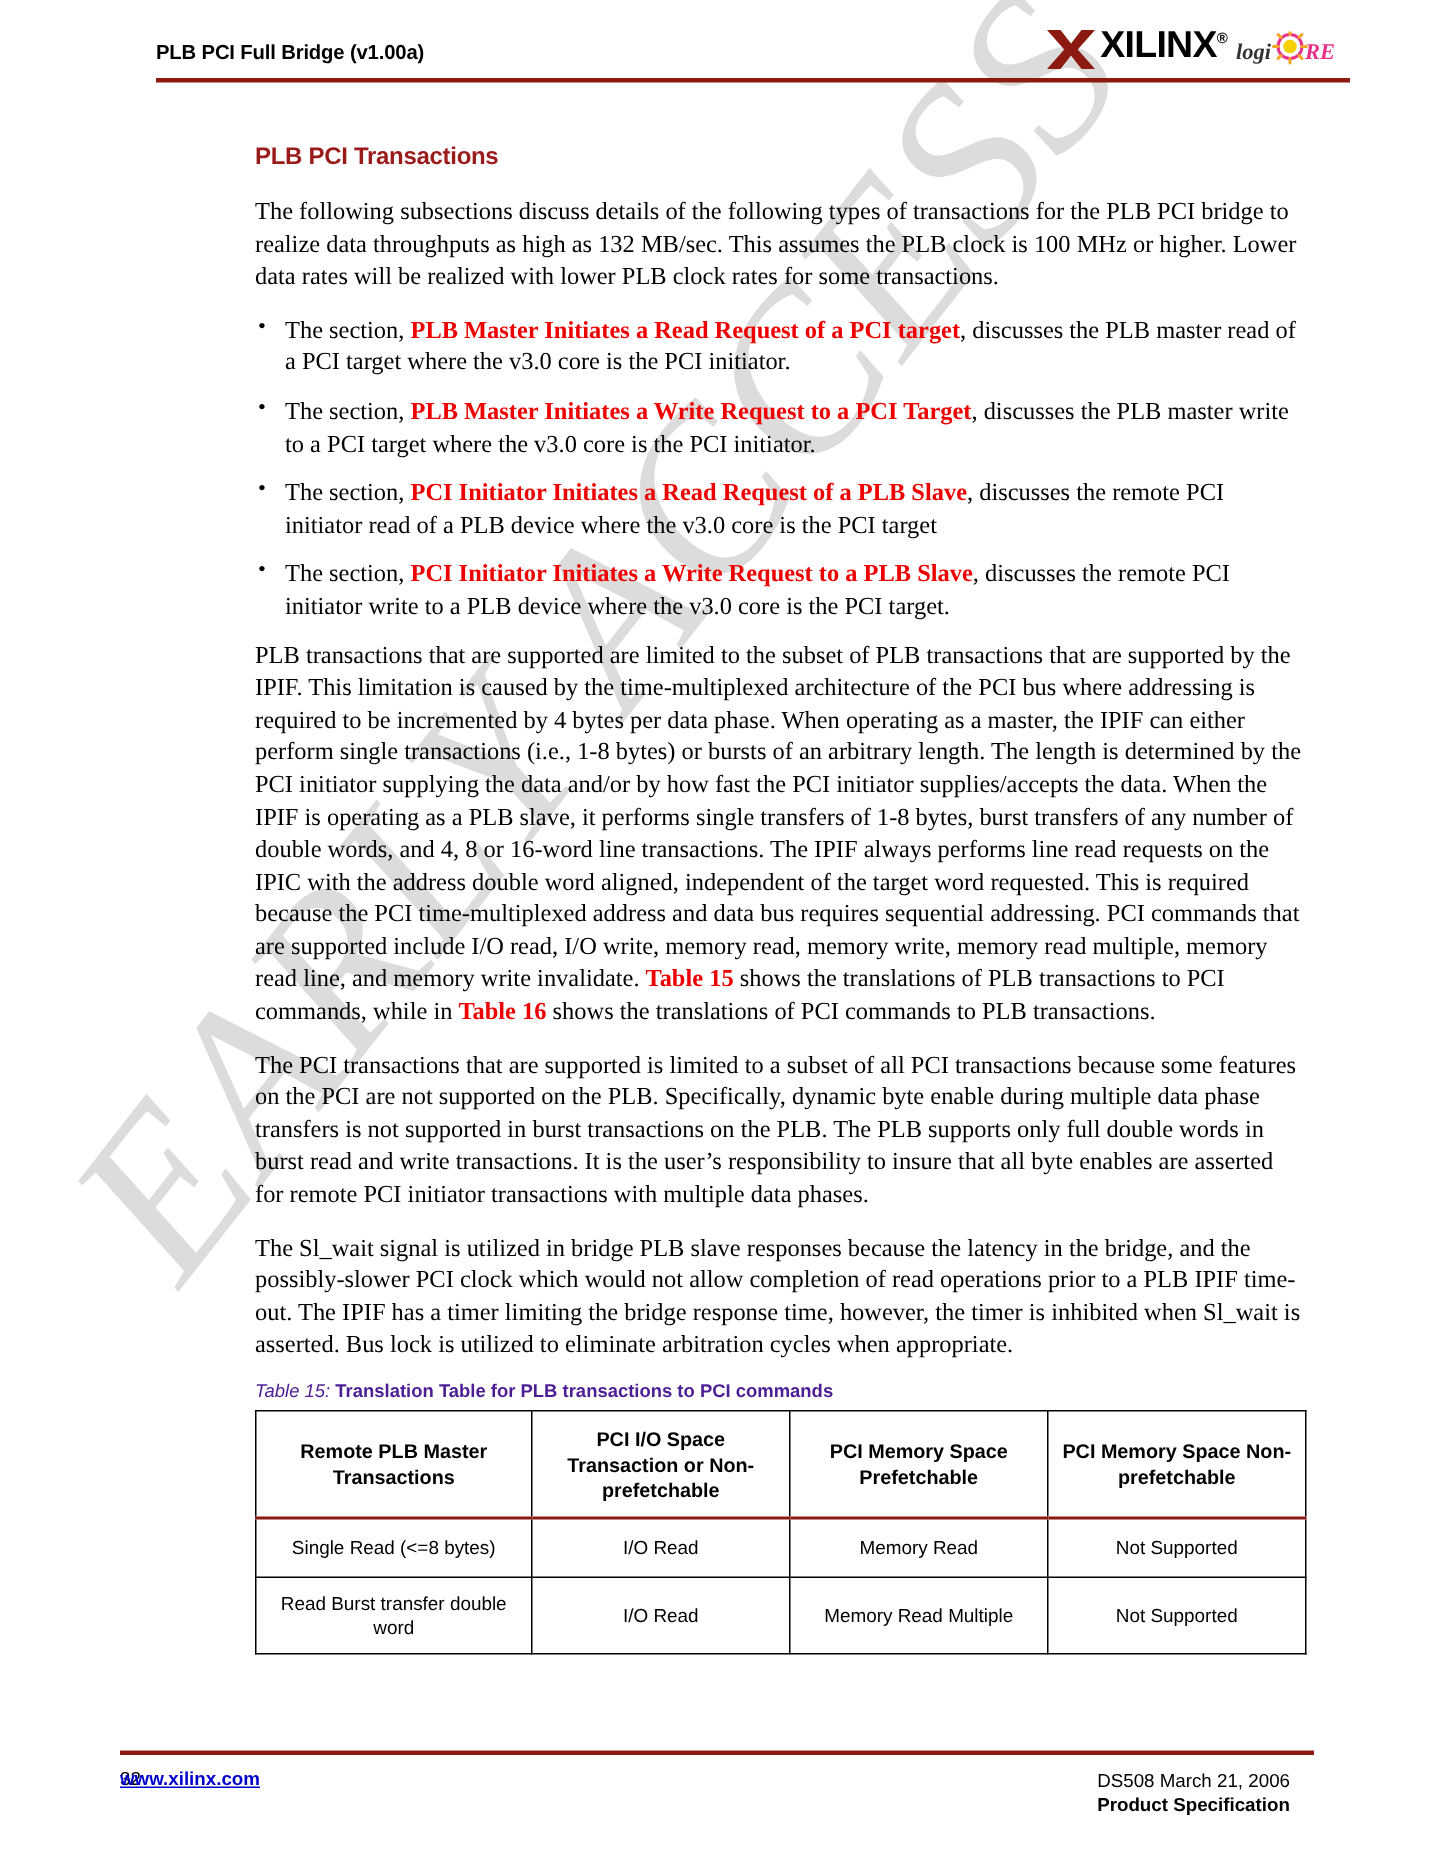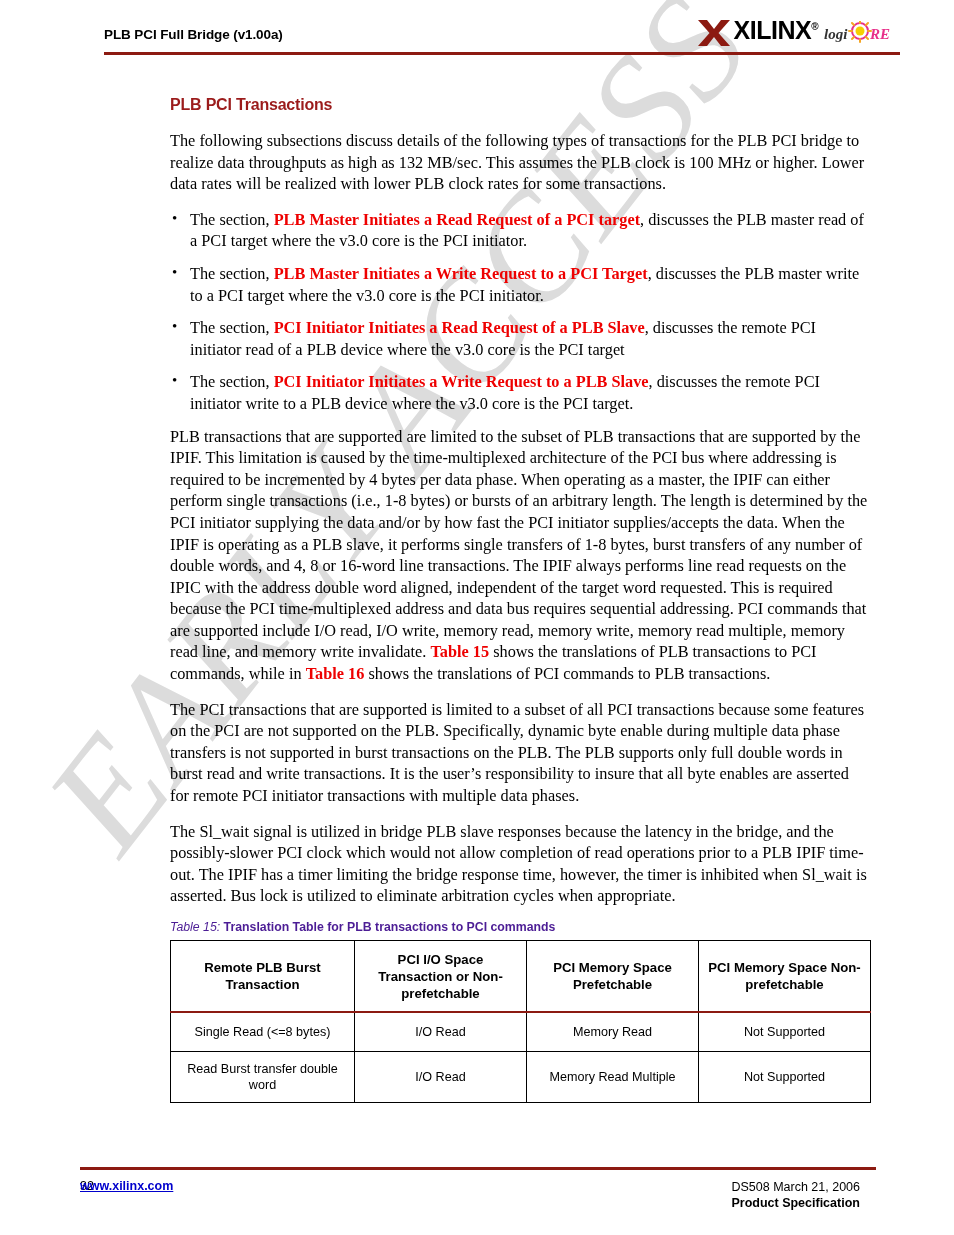--- a/index.html
+++ b/index.html
@@ -294,21 +294,21 @@
 
     <table class="data-table">
       <colgroup>
         <col style="width:184px">
         <col style="width:172px">
         <col style="width:172px">
         <col style="width:172px">
       </colgroup>
       <thead>
         <tr>
-          <th>Remote PLB Burst Transaction</th>
+          <th>Remote PLB Master Transactions</th>
           <th>PCI I/O Space Transaction or Non-prefetchable</th>
           <th>PCI Memory Space Prefetchable</th>
           <th>PCI Memory Space Non-prefetchable</th>
         </tr>
       </thead>
       <tbody>
         <tr>
           <td>Single Read (&lt;=8 bytes)</td>
           <td>I/O Read</td>
           <td>Memory Read</td>

